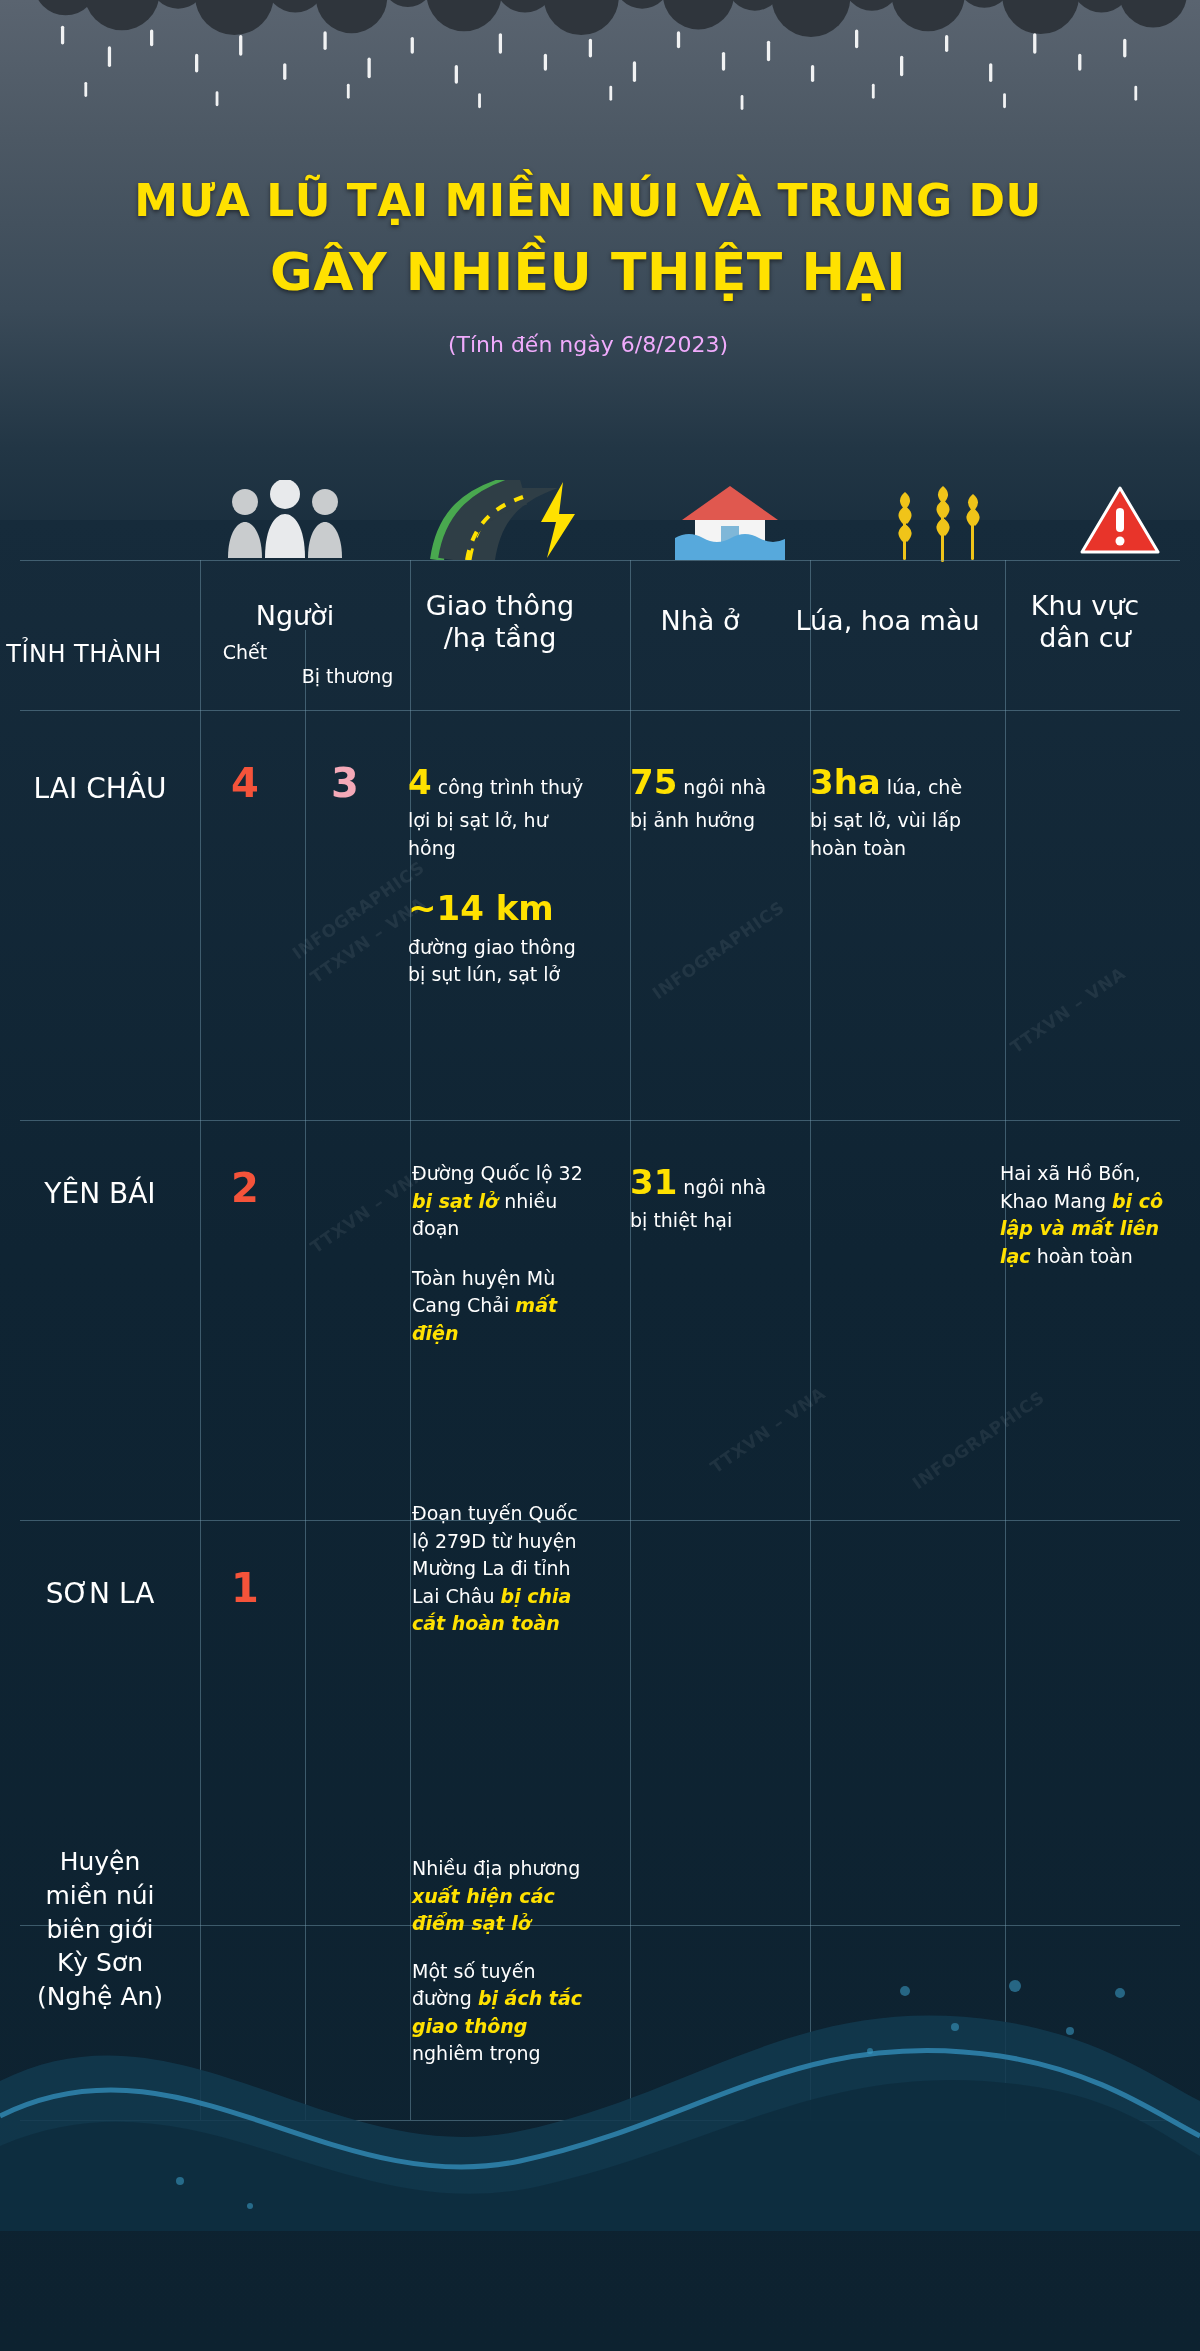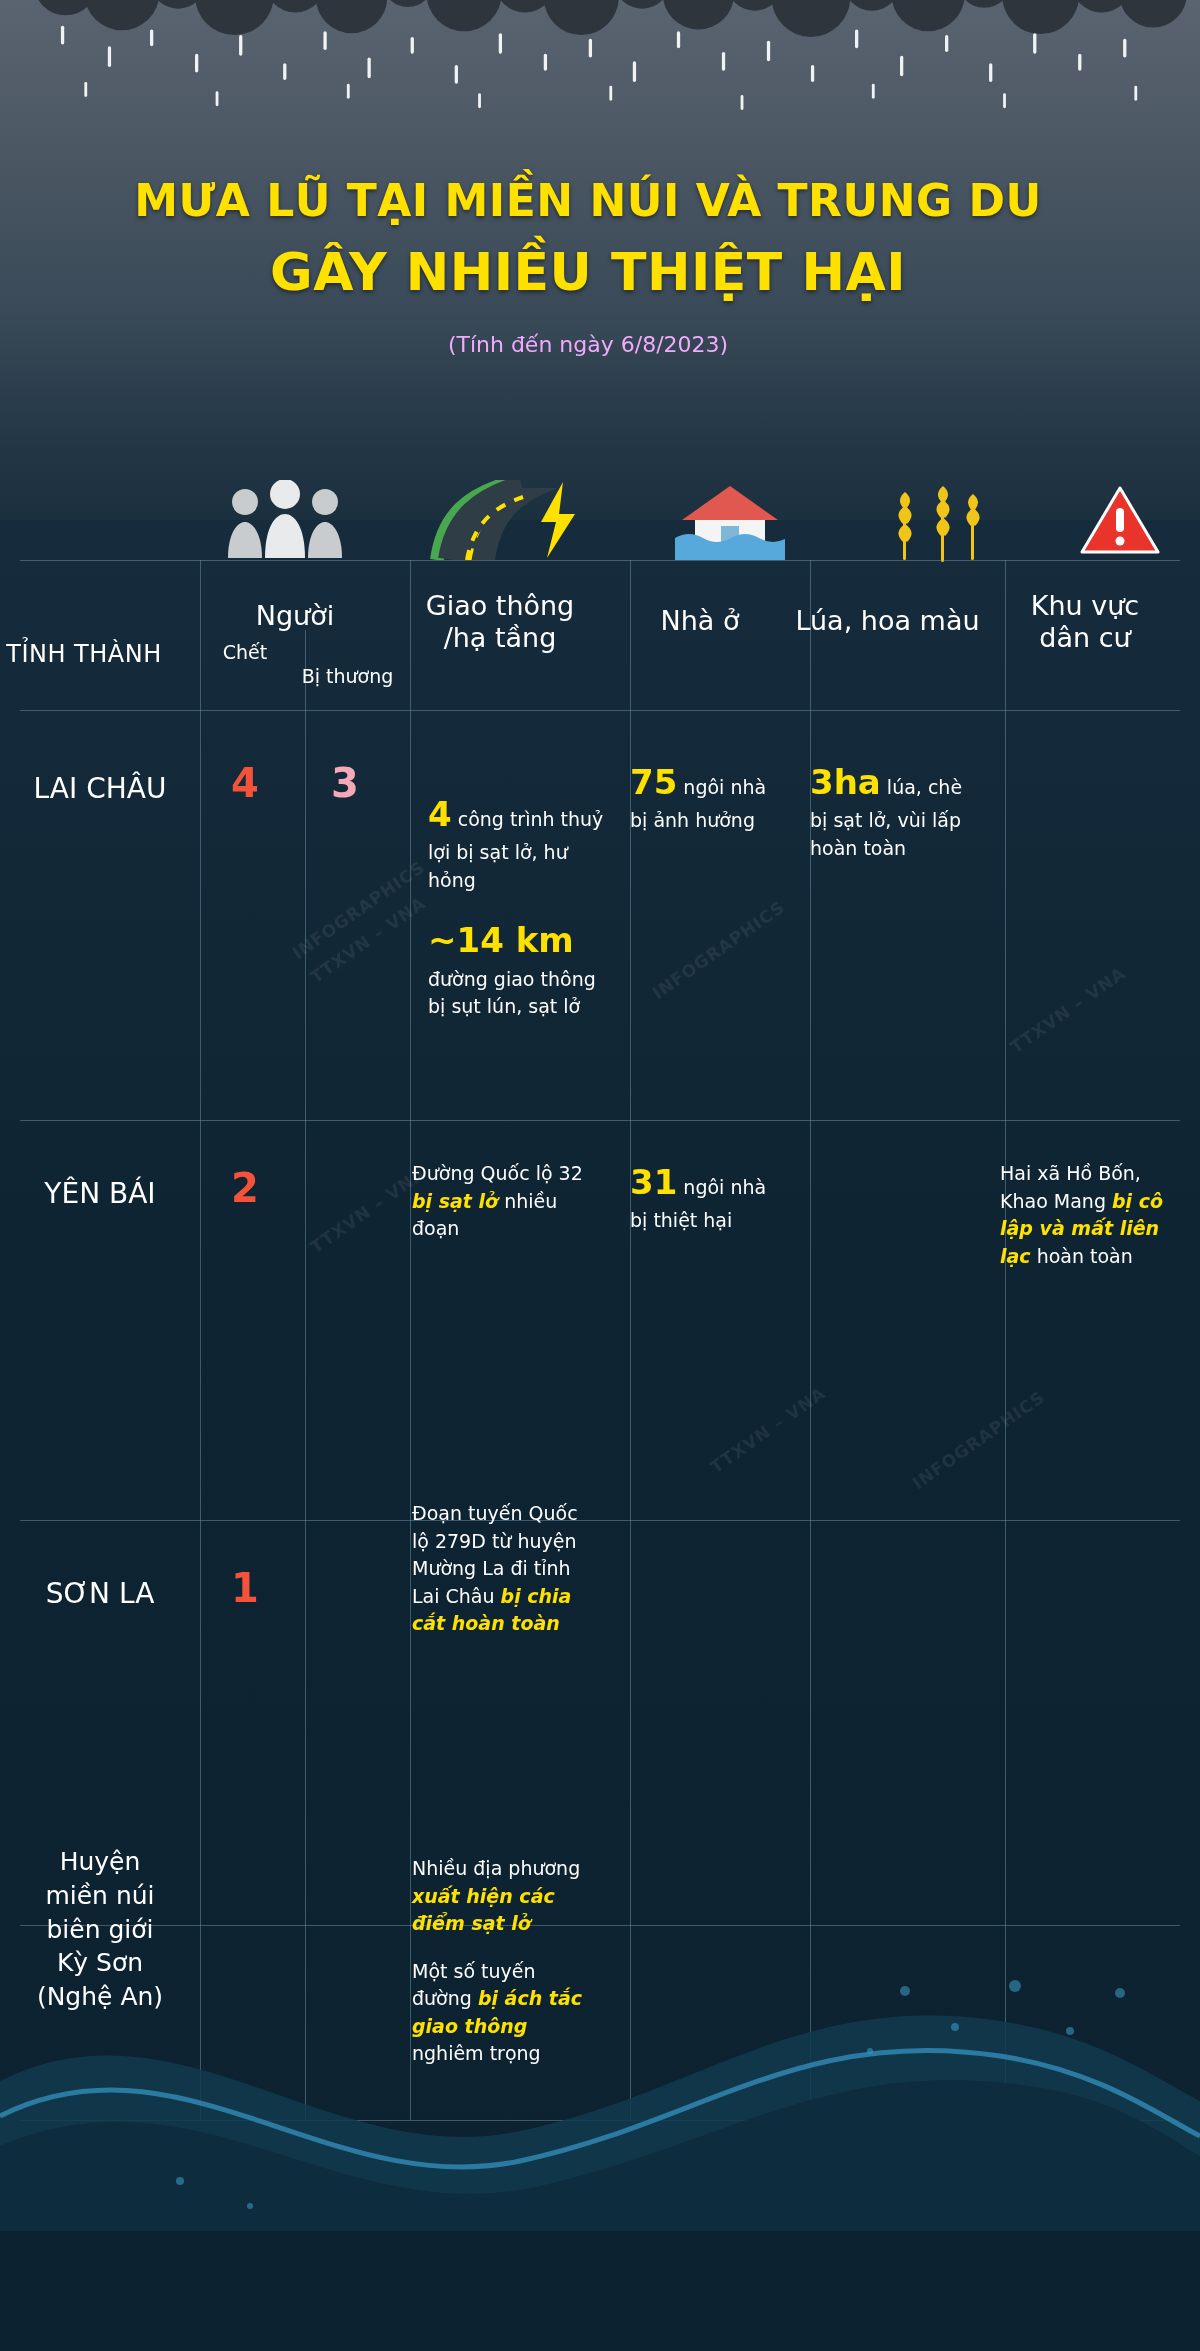--- a/index.html
+++ b/index.html
@@ -270,41 +270,42 @@
 
   <div class="hdr" style="left:990px;top:590px;width:190px;font-size:27px;">
     <span>Khu vực</span><br>
     <span>dân cư</span>
   </div>
 
   <div class="prov" style="position:absolute;left:20px;top:770px;width:160px;">LAI CHÂU</div>
   <div class="num-red" style="position:absolute;left:200px;top:760px;width:90px;text-align:center;">4</div>
   <div class="num-pink" style="position:absolute;left:300px;top:760px;width:90px;text-align:center;">3</div>
 
-  <div class="cell" style="left:428px;top:758px;width:185px;margin-top:32px;">
+  <div class="cell" style="left:408px;top:758px;width:185px;">
     <div><span class="big-y">4</span><span class="white"> công trình thuỷ lợi bị sạt lở, hư hỏng</span></div>
     <div style="height:22px;"></div>
     <div><span class="big-y">~14 km</span></div>
     <div class="white">đường giao thông bị sụt lún, sạt lở</div>
   </div>
 
   <div class="cell" style="left:630px;top:758px;width:155px;">
     <span class="big-y">75</span><span class="white"> ngôi nhà bị ảnh hưởng</span>
   </div>
 
   <div class="cell" style="left:810px;top:758px;width:170px;">
     <span class="big-y">3ha</span><span class="white"> lúa, chè bị sạt lở, vùi lấp hoàn toàn</span>
   </div>
 
   <div class="prov" style="position:absolute;left:20px;top:1175px;width:160px;">YÊN BÁI</div>
   <div class="num-red" style="position:absolute;left:200px;top:1165px;width:90px;text-align:center;">2</div>
 
   <div class="cell" style="left:412px;top:1160px;width:185px;">
     <div><span class="white">Đường Quốc lộ 32 </span><span class="y-it">bị sạt lở</span><span class="white"> nhiều đoạn</span></div>
     <div style="height:22px;"></div>
+    <div><span class="white">Toàn huyện Mù Cang Chải </span><span class="y-it">mất điện</span></div>
   </div>
 
   <div class="cell" style="left:630px;top:1158px;width:155px;">
     <span class="big-y">31</span><span class="white"> ngôi nhà bị thiệt hại</span>
   </div>
 
   <div class="cell" style="left:1000px;top:1160px;width:170px;">
     <span class="white">Hai xã Hồ Bốn, Khao Mang </span><span class="y-it">bị cô lập và mất liên lạc</span><span class="white"> hoàn toàn</span>
   </div>
 

